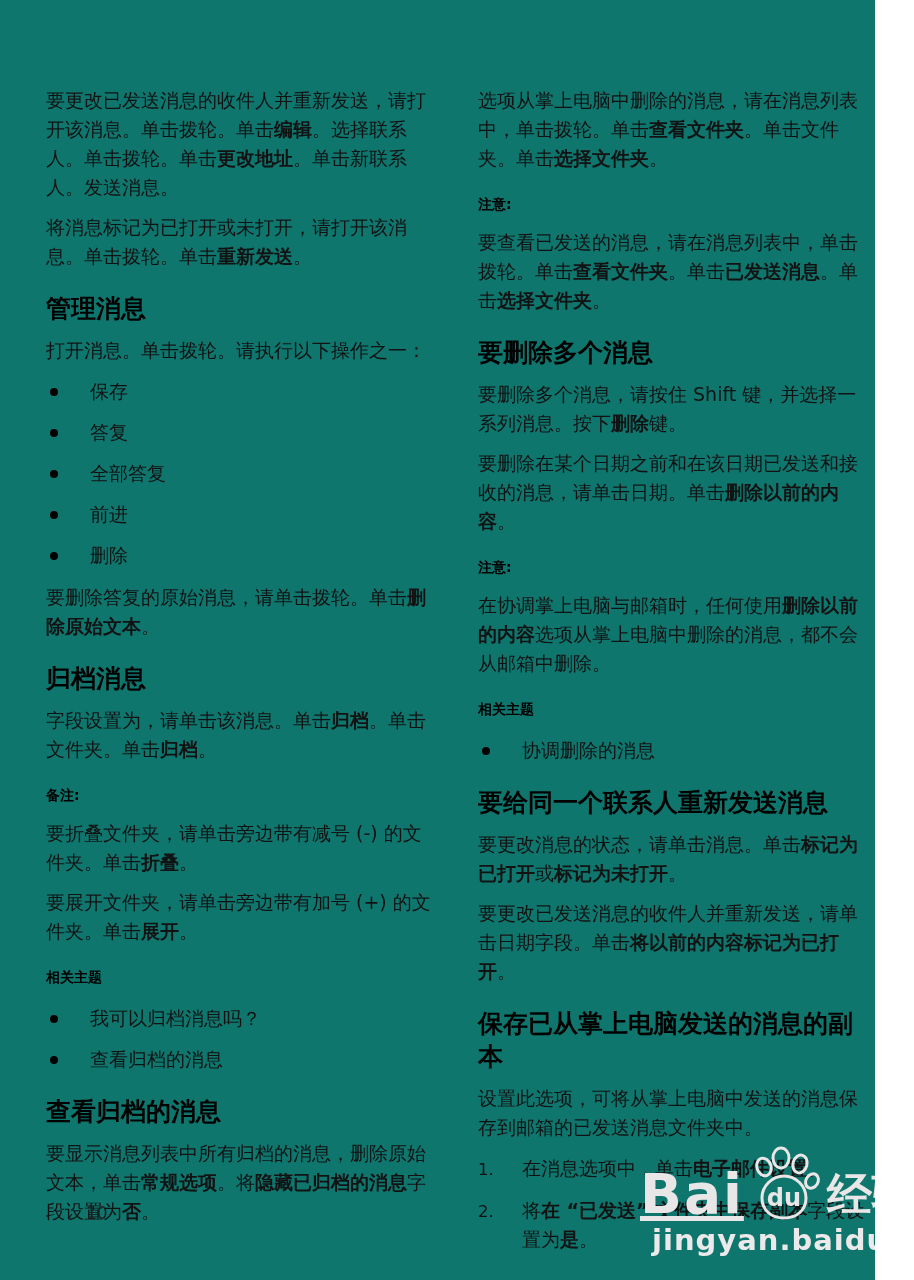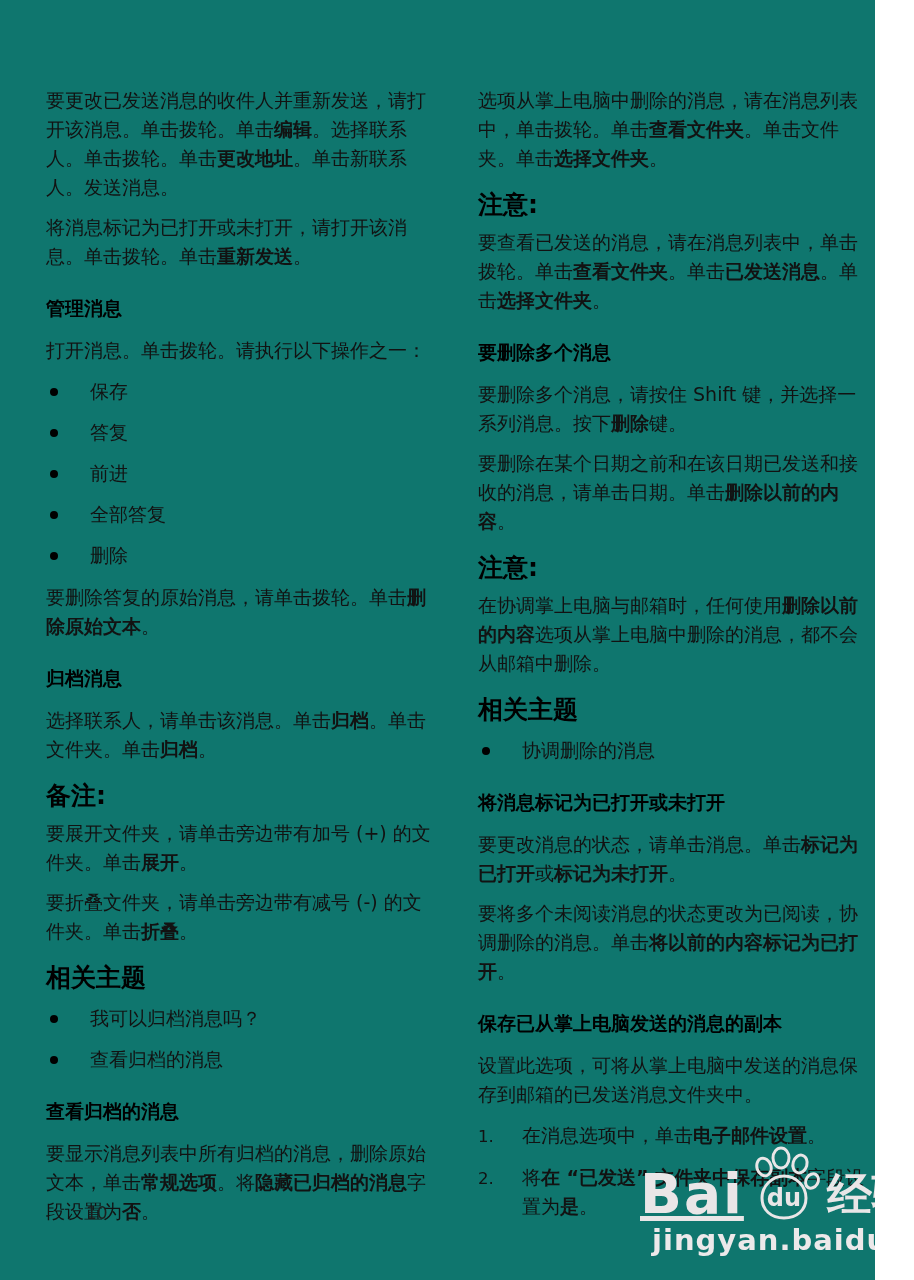--- a/index.html
+++ b/index.html
@@ -9,22 +9,22 @@
     background:#0f766e;
     overflow:hidden;
     font-family:"DejaVu Sans","Liberation Sans",sans-serif;
     color:#121212;
   }
   .col{position:absolute;top:86px;width:394px;}
   .col-left{left:46px;}
   .col-right{left:478px;}
 
   .para{margin:0 0 11px;font-size:19px;line-height:29px;color:#121212;}
-  .h2{font-size:19px;font-weight:700;line-height:33px;margin:21px 0 11px;color:#000;}
-  .h3{font-size:25px;font-weight:700;line-height:29px;margin:17px 0 9px;color:#000;}
+  .h2{font-size:25px;font-weight:700;line-height:33px;margin:21px 0 11px;color:#000;}
+  .h3{font-size:14px;font-weight:700;line-height:29px;margin:17px 0 9px;color:#000;}
   .col > :first-child{margin-top:0;}
   .b{font-weight:700;}
 
   ul.blist,ol.nlist{margin:4px 0 13px;padding:0;list-style:none;}
   li.litem{display:flex;margin:12px 0 7px;font-size:19px;line-height:29px;}
   .marker{flex:0 0 44px;position:relative;}
   .bullet-dot{
     position:absolute;left:4px;top:11px;
     width:8px;height:8px;border-radius:50%;background:#000;
   }
@@ -70,41 +70,41 @@
         <li class="litem">
           <span class="marker">
             <span class="bullet-dot"></span>
           </span>
           <span class="li-body"><span>答复</span></span>
         </li>
         <li class="litem">
           <span class="marker">
             <span class="bullet-dot"></span>
           </span>
-          <span class="li-body"><span>前进</span></span>
+          <span class="li-body"><span>全部答复</span></span>
         </li>
         <li class="litem">
           <span class="marker">
             <span class="bullet-dot"></span>
           </span>
-          <span class="li-body"><span>全部答复</span></span>
+          <span class="li-body"><span>前进</span></span>
         </li>
         <li class="litem">
           <span class="marker">
             <span class="bullet-dot"></span>
           </span>
           <span class="li-body"><span>删除</span></span>
         </li>
       </ul>
       <p class="para"><span>要删除答复的原始消息，请单击拨轮。单击</span><span class="b">删除原始文本</span><span>。</span></p>
       <div class="h2">归档消息</div>
-      <p class="para"><span>选择联系人，请单击该消息。单击</span><span class="b">归档</span><span>。单击文件夹。单击</span><span class="b">归档</span><span>。</span></p>
+      <p class="para"><span>字段设置为，请单击该消息。单击</span><span class="b">归档</span><span>。单击文件夹。单击</span><span class="b">归档</span><span>。</span></p>
       <div class="h3">备注:</div>
+      <p class="para"><span>要折叠文件夹，请单击旁边带有减号 (-) 的文件夹。单击</span><span class="b">折叠</span><span>。</span></p>
       <p class="para"><span>要展开文件夹，请单击旁边带有加号 (+) 的文件夹。单击</span><span class="b">展开</span><span>。</span></p>
-      <p class="para"><span>要折叠文件夹，请单击旁边带有减号 (-) 的文件夹。单击</span><span class="b">折叠</span><span>。</span></p>
       <div class="h3">相关主题</div>
       <ul class="blist">
         <li class="litem">
           <span class="marker">
             <span class="bullet-dot"></span>
           </span>
           <span class="li-body"><span>我可以归档消息吗？</span></span>
         </li>
         <li class="litem">
           <span class="marker">
@@ -127,23 +127,23 @@
       <p class="para"><span>在协调掌上电脑与邮箱时，任何使用</span><span class="b">删除以前的内容</span><span>选项从掌上电脑中删除的消息，都不会从邮箱中删除。</span></p>
       <div class="h3">相关主题</div>
       <ul class="blist">
         <li class="litem">
           <span class="marker">
             <span class="bullet-dot"></span>
           </span>
           <span class="li-body"><span>协调删除的消息</span></span>
         </li>
       </ul>
-      <div class="h2">将消息标记为已打开或未打开</div>
+      <div class="h2">要给同一个联系人重新发送消息</div>
       <p class="para"><span>要更改消息的状态，请单击消息。单击</span><span class="b">标记为已打开</span><span>或</span><span class="b">标记为未打开</span><span>。</span></p>
-      <p class="para"><span>要将多个未阅读消息的状态更改为已阅读，协调删除的消息。单击</span><span class="b">将以前的内容标记为已打开</span><span>。</span></p>
+      <p class="para"><span>要更改已发送消息的收件人并重新发送，请单击日期字段。单击</span><span class="b">将以前的内容标记为已打开</span><span>。</span></p>
       <div class="h2">保存已从掌上电脑发送的消息的副本</div>
       <p class="para"><span>设置此选项，可将从掌上电脑中发送的消息保存到邮箱的已发送消息文件夹中。</span></p>
       <ol class="nlist">
         <li class="litem">
           <span class="marker"><span class="num">1.</span></span>
           <span class="li-body"><span>在消息选项中，单击</span><span class="b">电子邮件设置</span><span>。</span></span>
         </li>
         <li class="litem">
           <span class="marker"><span class="num">2.</span></span>
           <span class="li-body"><span>将</span><span class="b">在 “已发送” 文件夹中保存副本</span><span>字段设置为</span><span class="b">是</span><span>。</span></span>

